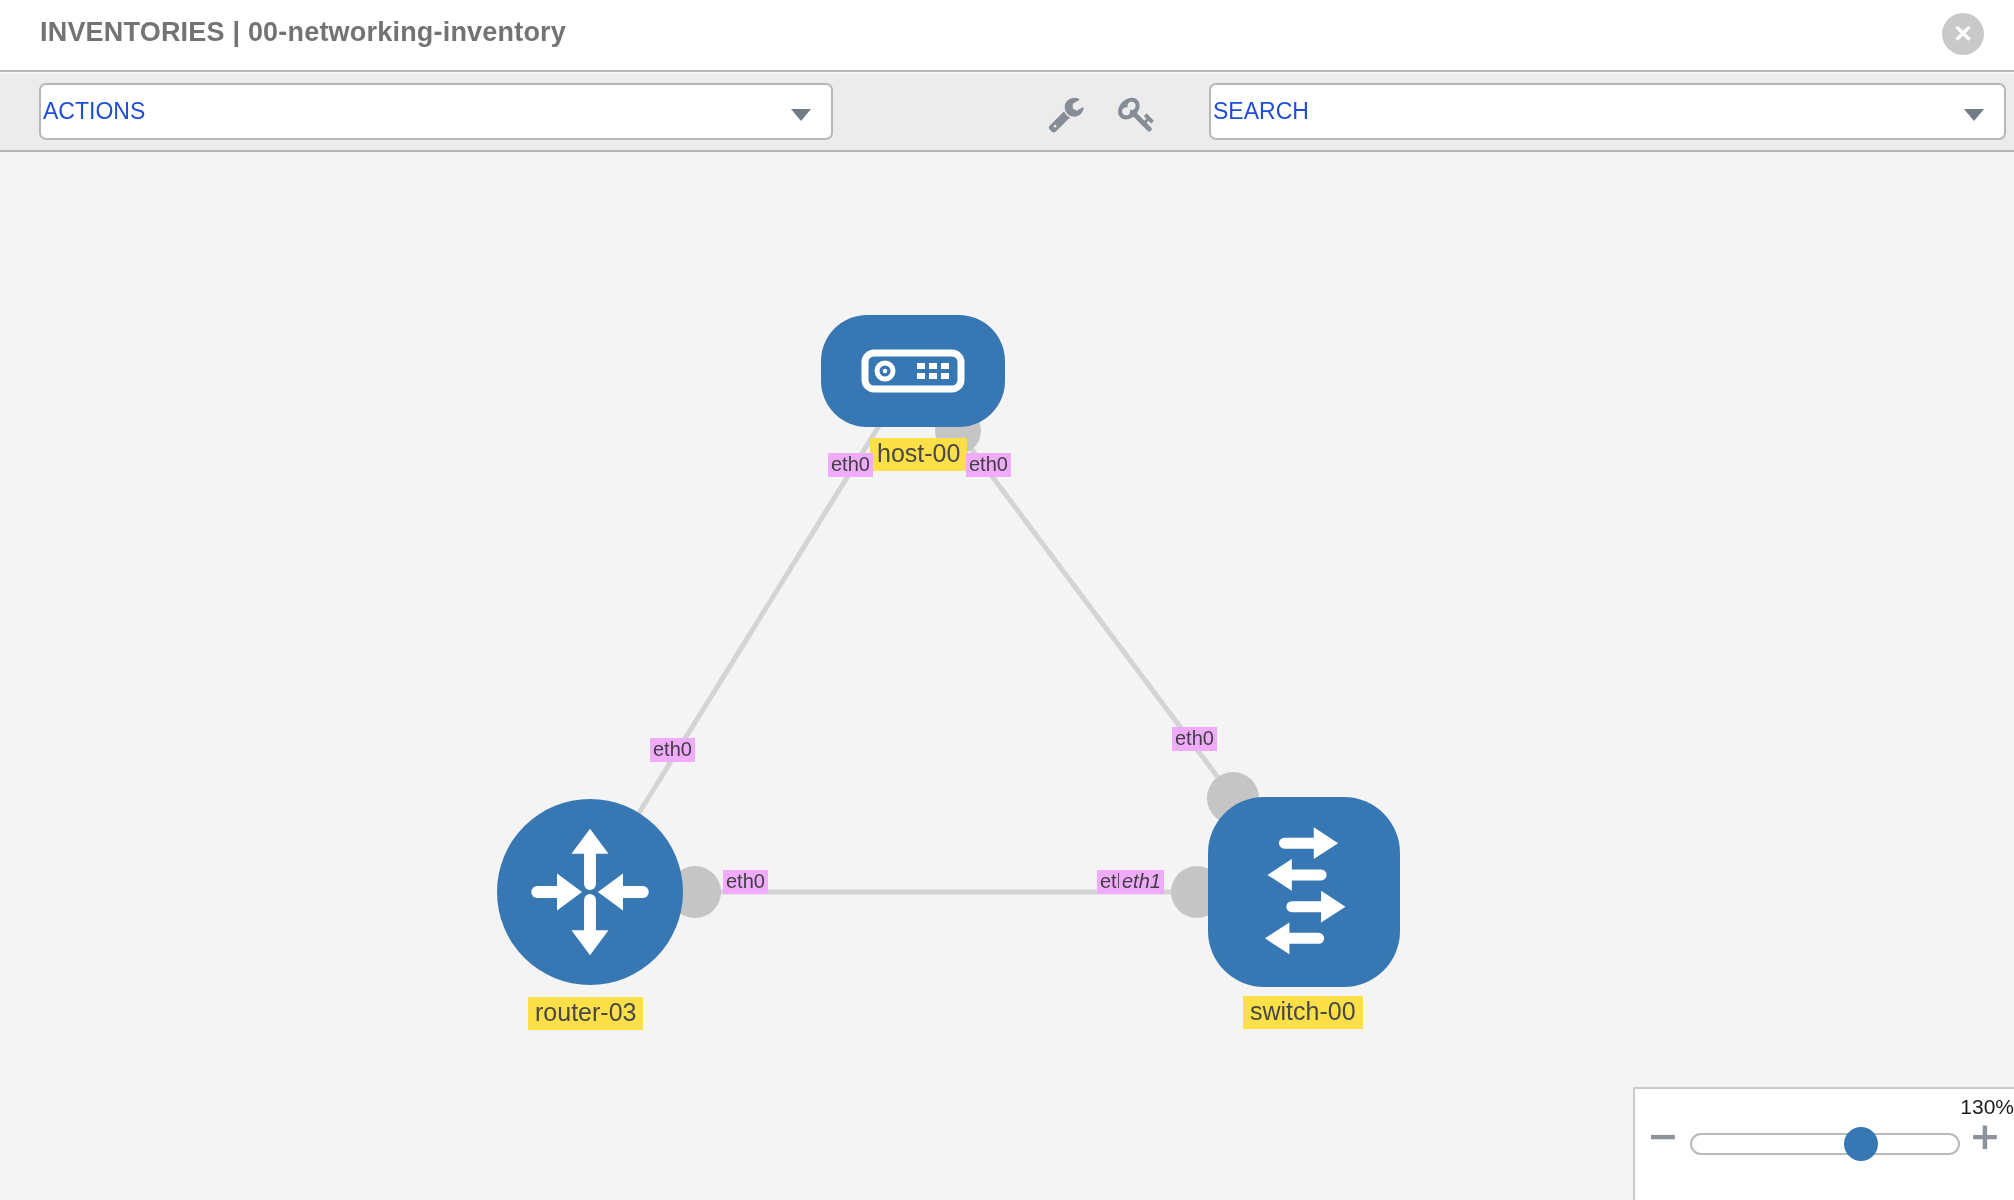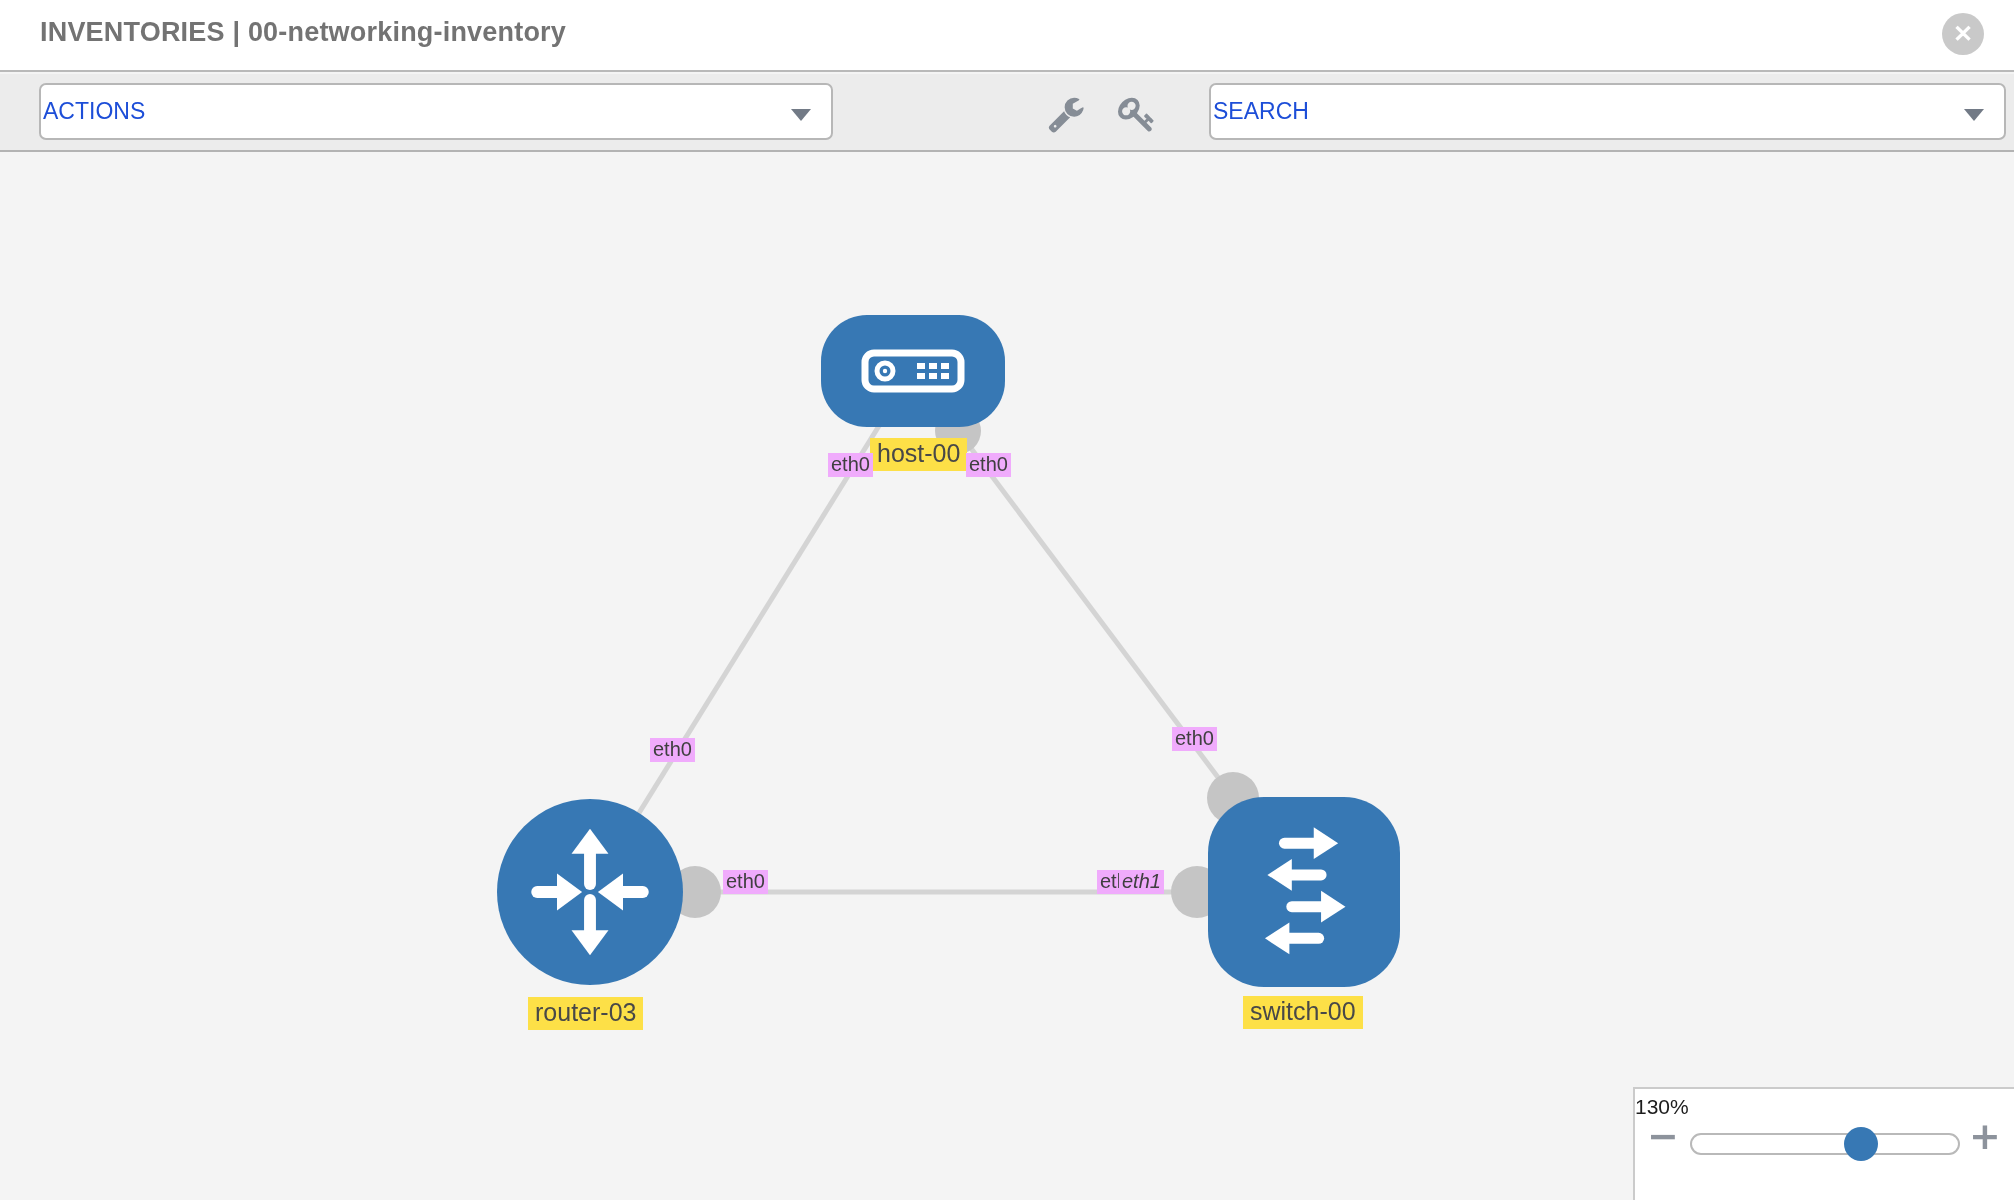--- a/index.html
+++ b/index.html
@@ -45,21 +45,21 @@
 
   .node-label { position:absolute; z-index:3; background:#fde047; color:#484848;
     font-size:25px; padding:1px 7px 3px 7px; white-space:nowrap; }
   .eth-label { position:absolute; z-index:3; background:#f0abfc; color:#3f3f3f;
     font-size:20px; padding:0 3px 1px 3px; white-space:nowrap; }
   .eth-over { z-index:4;font-style:italic; }
 
   
   .zoom-panel { position:absolute; left:1633px; top:1087px; width:383px; height:115px;
     background:#ffffff; border:2px solid #cbcbcb; z-index:5; }
-  .zoom-level { position:absolute; left:0; top:6px; width:379px; text-align:left;
+  .zoom-level { position:absolute; left:0; top:6px; width:379px; text-align:right;
     color:#1d1d1d; font-size:21px; }
   .zoom-minus, .zoom-plus { position:absolute; top:28px; font-size:38px;
     font-weight:700; color:#8d939c; line-height:1; cursor:pointer;
     font-family:"DejaVu Sans", sans-serif; }
   .zoom-minus { left:12px; }
   .zoom-plus { left:334px; }
   .zoom-track { position:absolute; left:55px; top:44px; width:270px; height:22px;
     background:#ffffff; border:2px solid #b9b9b9; border-radius:12px; cursor:pointer; }
   .zoom-thumb { position:absolute; left:152px; top:-8px; width:34px; height:34px;
     border-radius:50%; background:#3778b4; cursor:grab; }

